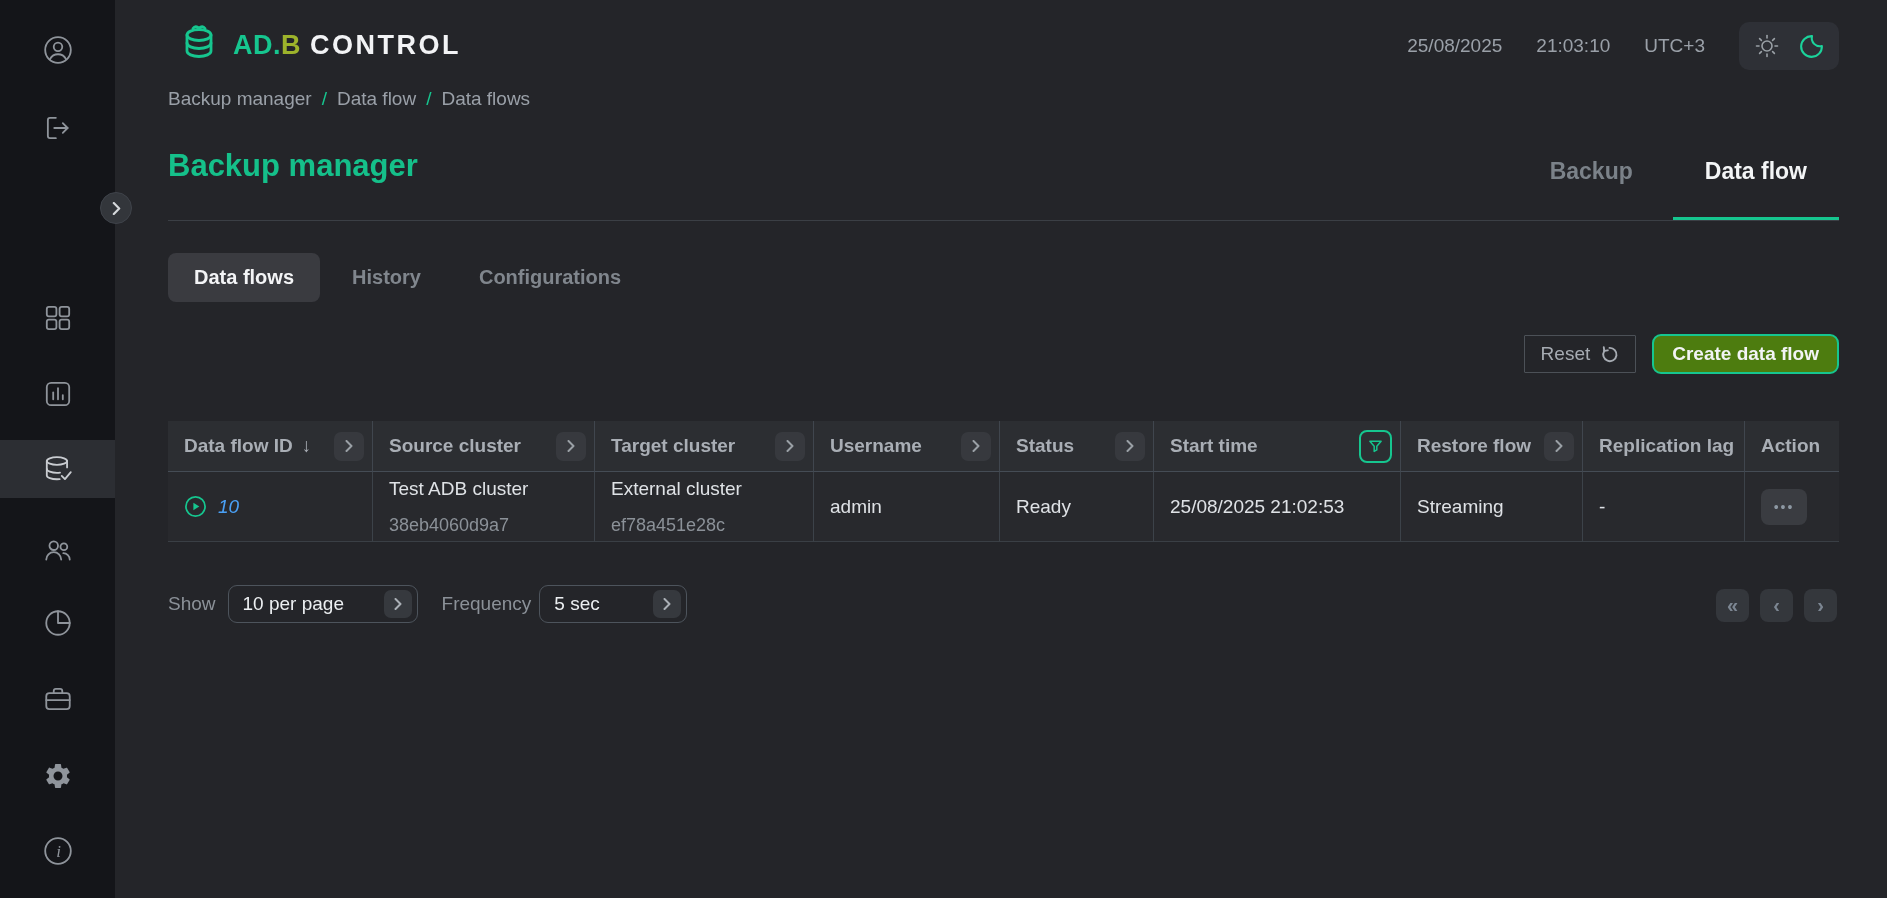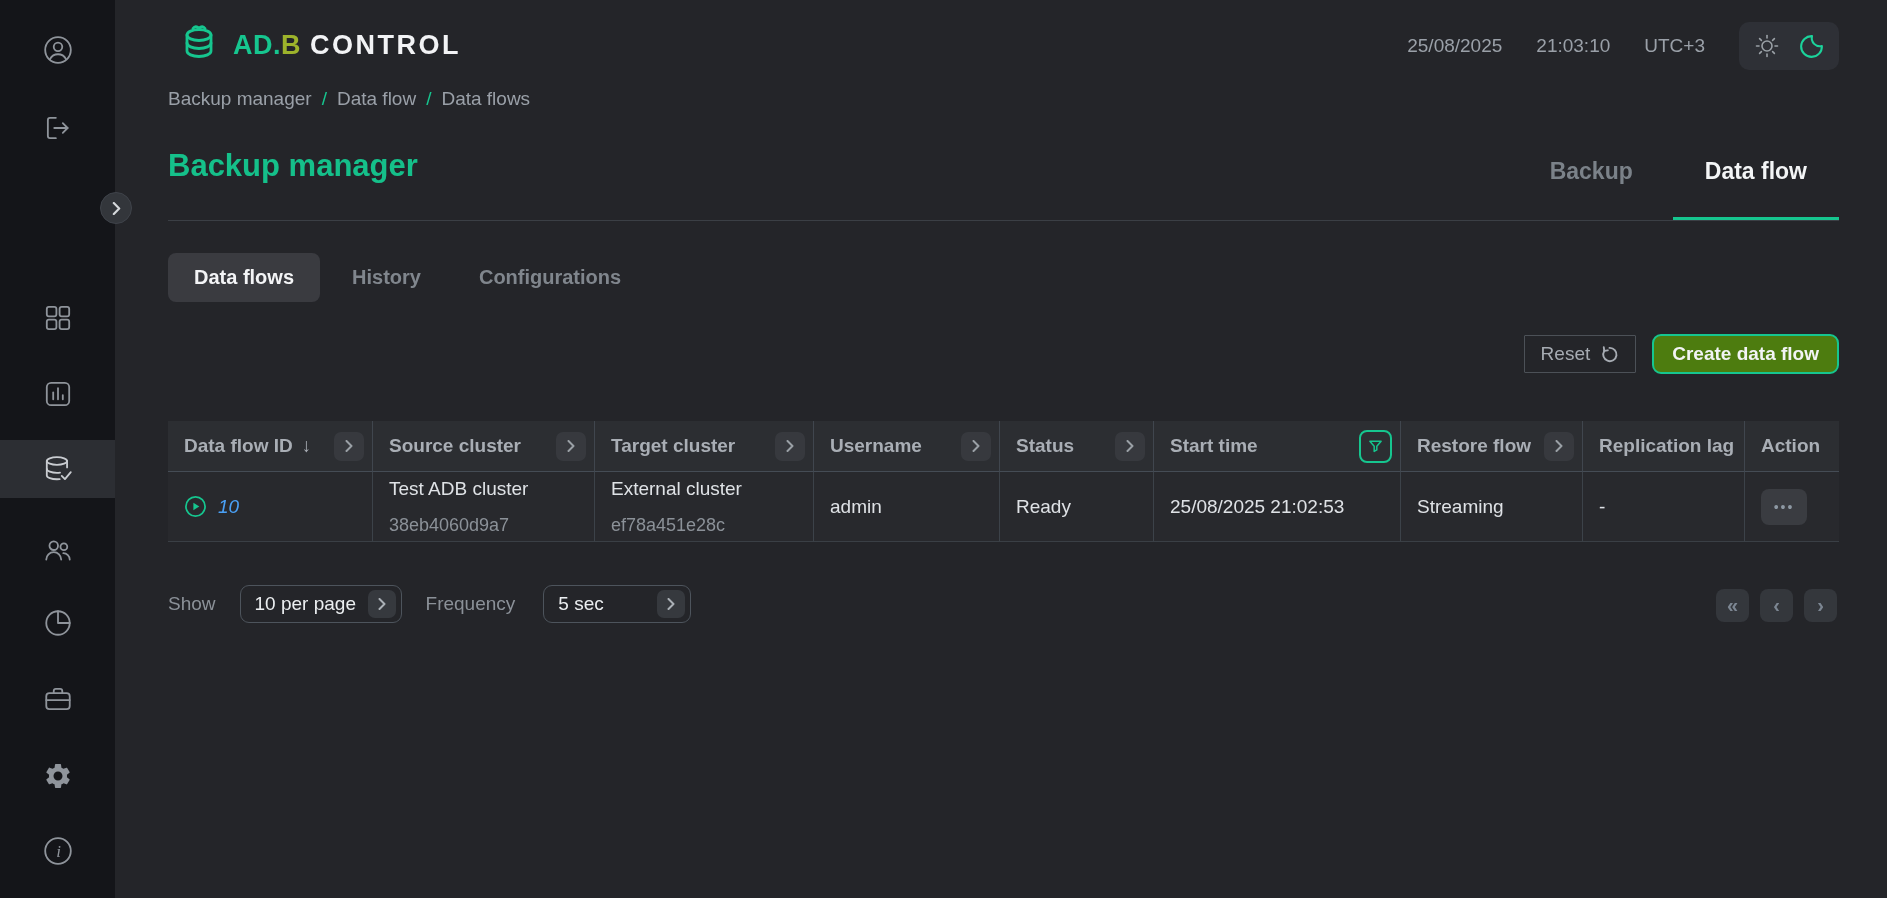--- a/index.html
+++ b/index.html
@@ -86,22 +86,22 @@
 
   
   .footer { position:absolute; left:168px; top:585px; display:flex; align-items:center; }
   .flabel { color:#8b9198; font-size:19px; }
   .select {
     height:38px; border:1.5px solid #4d545c; border-radius:9px; background:transparent;
     display:flex; align-items:center; justify-content:space-between; padding:0 5px 0 14px; cursor:pointer;
   }
   .select-val { font-size:19px; color:#eceff1; }
   .select-chev { width:28px; height:28px; border-radius:7px; background:#36393e; display:flex; align-items:center; justify-content:center; }
-  .sel-pages { width:162px; margin-left:24px; }
-  .sel-freq  { width:148px; margin-left:28px; }
+  .sel-pages { width:190px; margin-left:12px; }
+  .sel-freq  { width:148px; margin-left:8px; }
   .flabel-freq { margin-left:24px; }
 
   .pager { position:absolute; top:589px; right:50px; display:flex; gap:11px; }
   .page-btn { width:33px; height:33px; border-radius:8px; background:#34373c; color:#7c8692;
     font-size:20px; font-weight:700; display:flex; align-items:center; justify-content:center; cursor:pointer; }
 </style>
 </head>
 <body>
 
 <nav class="sidebar">

